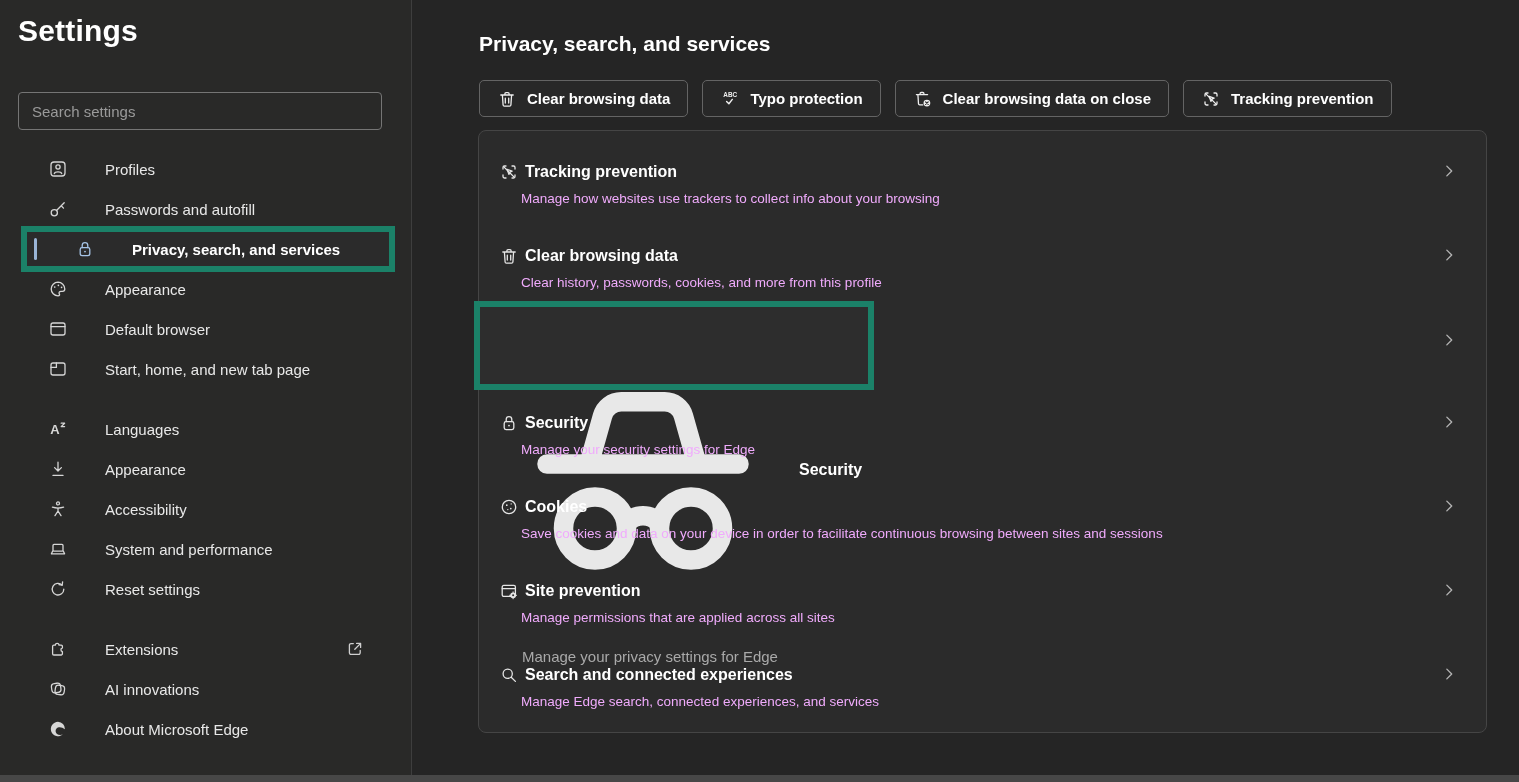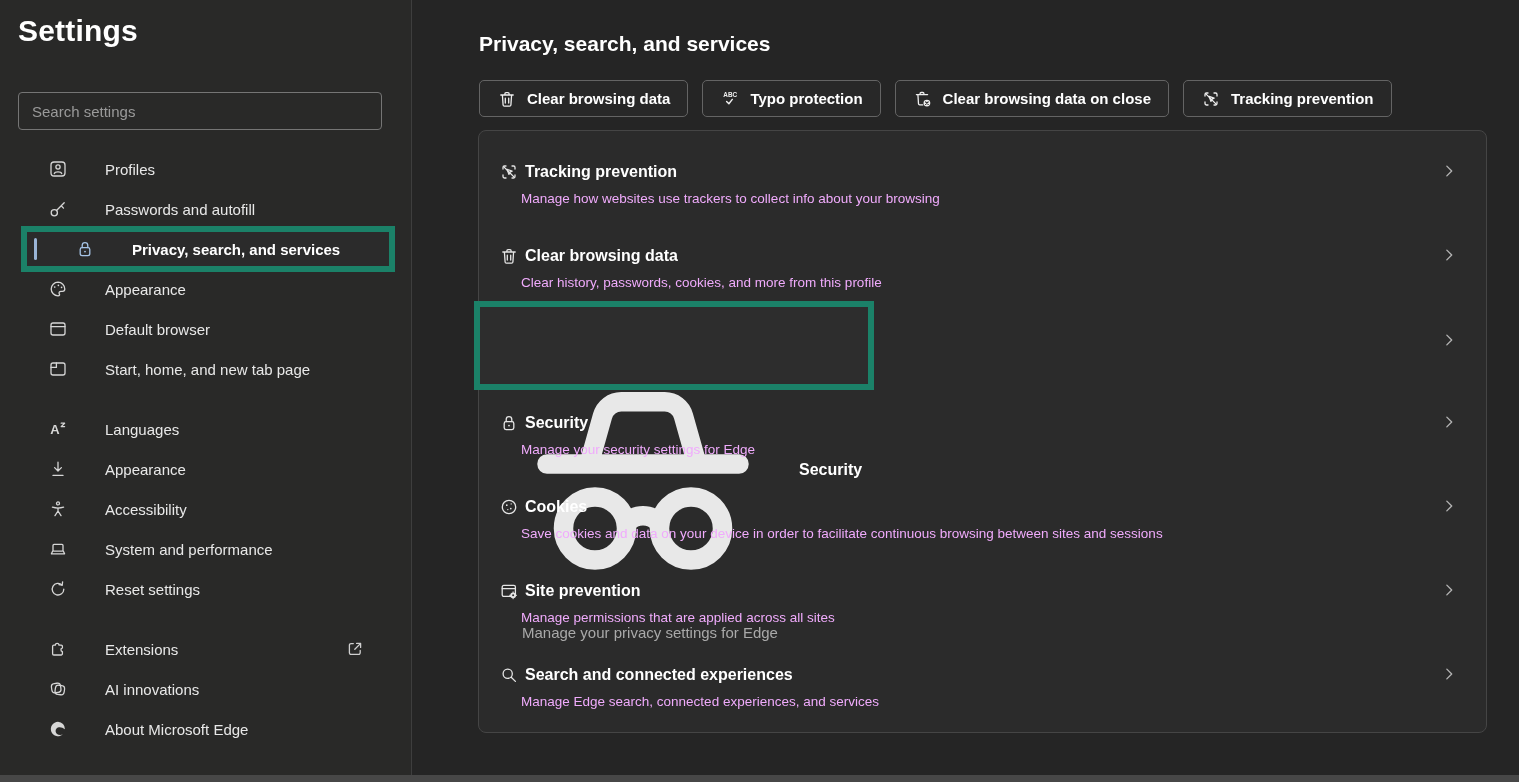--- a/index.html
+++ b/index.html
@@ -75,21 +75,21 @@
   .row .icon { width:20px; height:20px; color:#e6e6e6; flex:0 0 auto; }
   .row-title { font-size:16px; font-weight:bold; color:#ffffff; }
   .row-desc { font-size:13.5px; color:#f0abfc; margin-left:22px; margin-top:9px; }
   .chevron {
     position:absolute; right:0; top:0; width:18px; height:18px; color:#b3b3b3;
   }
   .row-annotation {
     position:absolute; left:-5px; top:170px; width:400px; height:89px;
     border:6px solid #1B8168; background:#2d2d2d; padding:13px 0 0 13px;
   }
-  .row-annotation .row-desc { margin-left:29px; margin-top:4px; font-size:15px; color:#a9a9a9; }
+  .row-annotation .row-desc { margin-left:29px; margin-top:28px; font-size:15px; color:#a9a9a9; }
   .lone-chevron { position:absolute; right:28px; top:200px; width:18px; height:18px; color:#b3b3b3; }
 
   .bottom-strip {
     position:absolute; left:0; bottom:0; width:1519px; height:7px;
     background:#474747;
   }
   svg { display:block; width:100%; height:100%; }
 </style>
 </head>
 <body>

